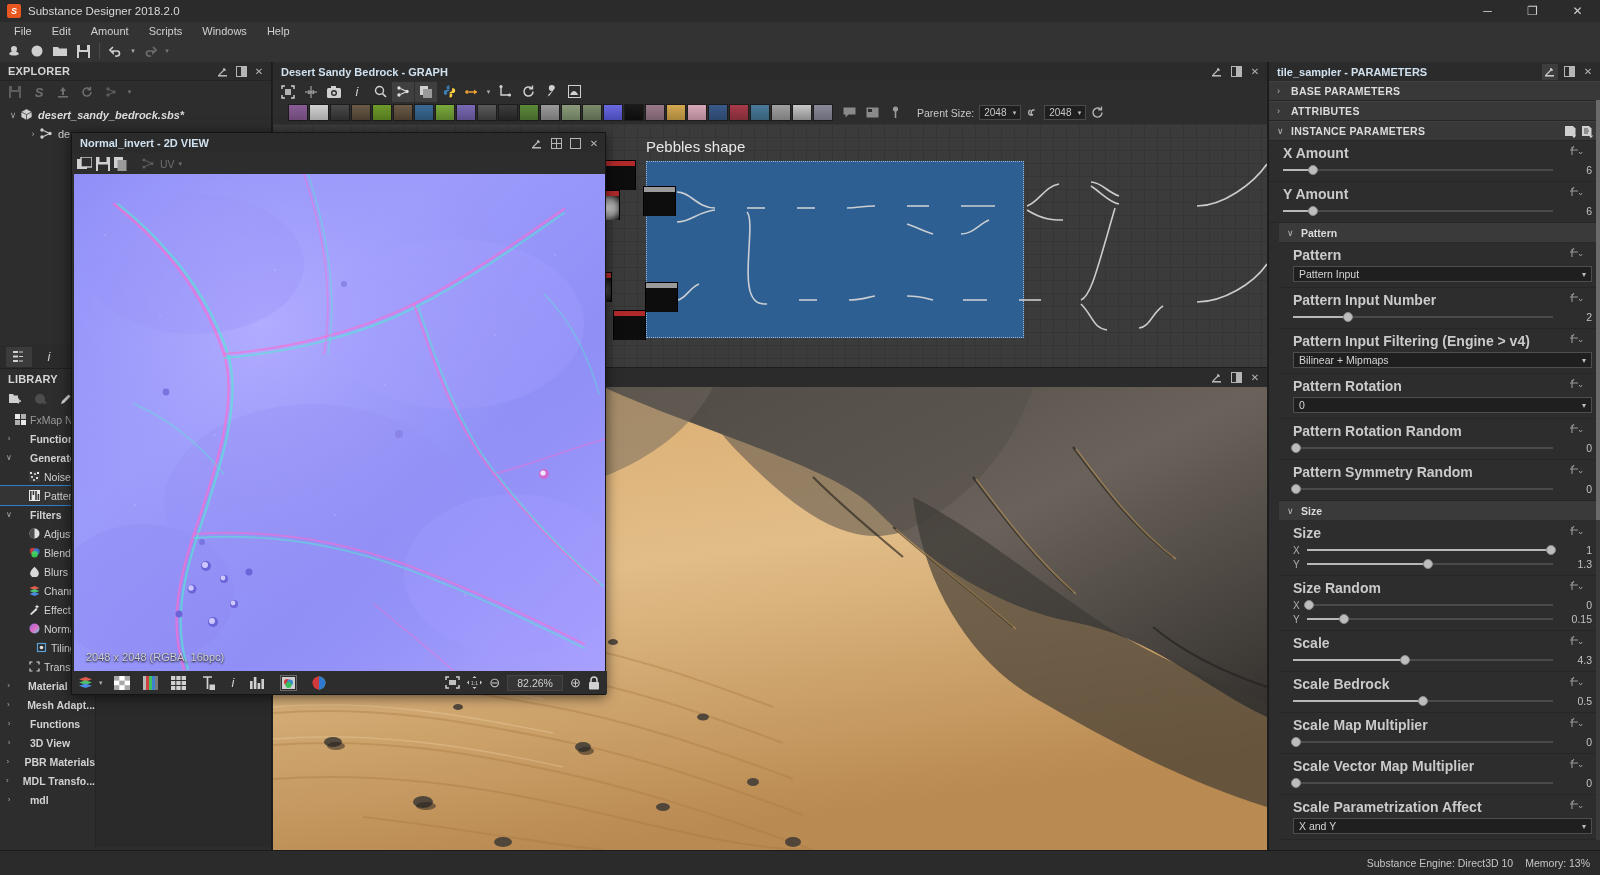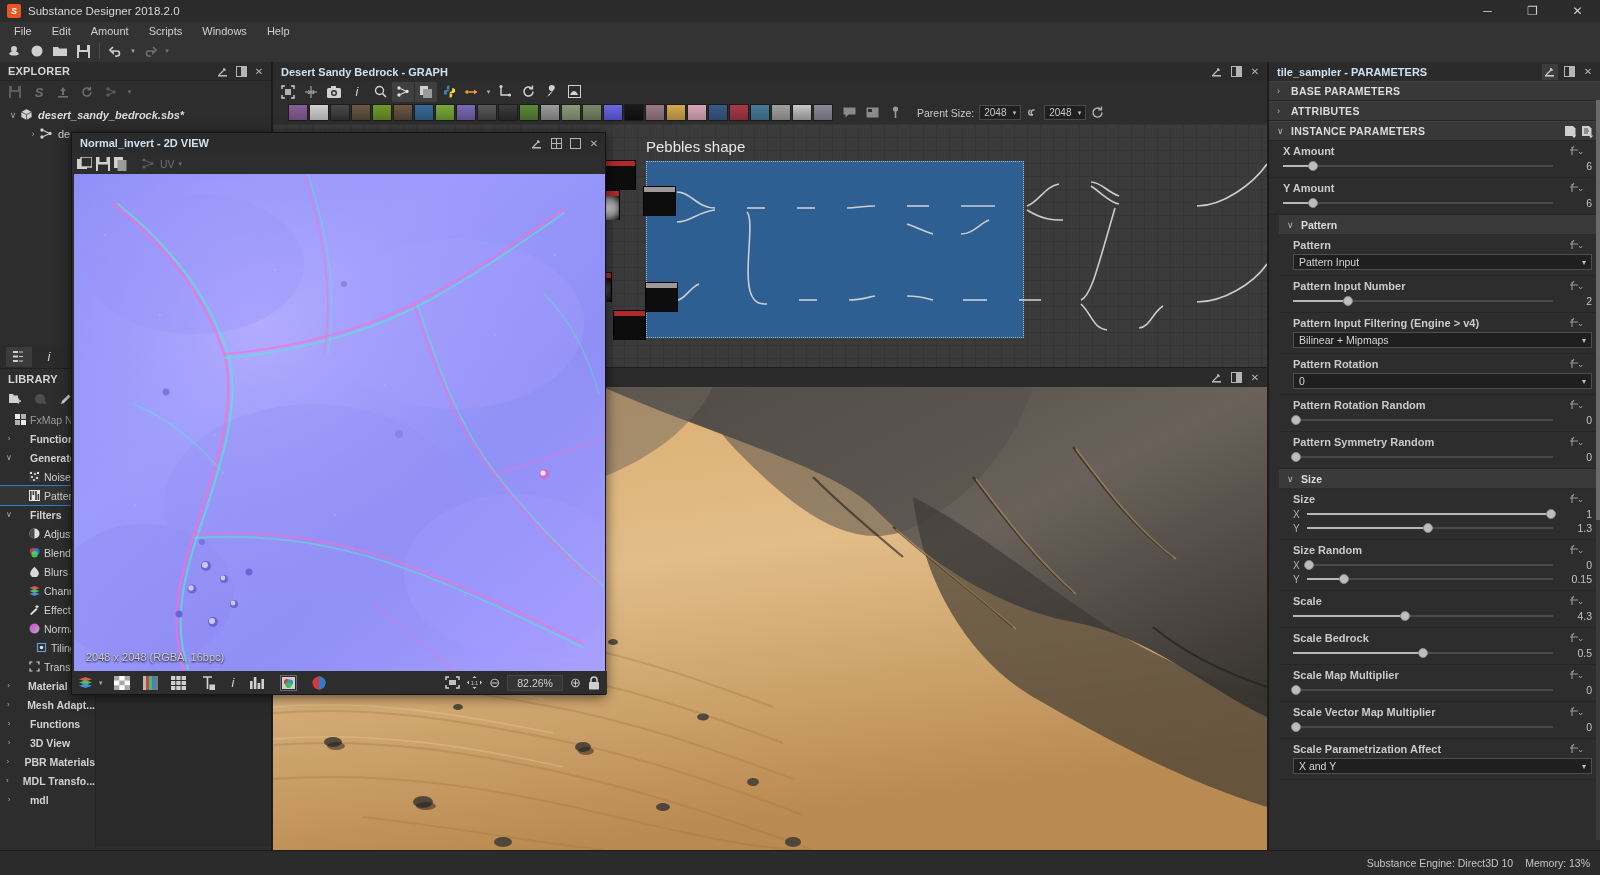--- a/index.html
+++ b/index.html
@@ -171,21 +171,21 @@
 
   .subsec {
     height:20px; background:#3a3a3a; display:flex; align-items:center;
     margin-left:10px; padding-left:8px; border-bottom:1px solid #2b2b2b;
   }
   .subsec .sechev { width:14px; color:#bbb; font-size:9px; }
   .subsec .sectitle { font-size:10.5px; font-weight:bold; color:#dcdcdc; }
 
   .param { padding:4px 8px 5px 14px; border-bottom:1px solid #262626; position:relative; }
   .param.ind { margin-left:10px; padding-left:14px; }
-  .plabel { font-size:11px; font-weight:bold; color:#cacaca; margin-bottom:3px; }
+  .plabel { font-size:14px; font-weight:bold; color:#cacaca; margin-bottom:3px; }
   .pfunc { position:absolute; right:16px; top:4px; width:14px; height:12px; color:#9a9a9a; font-size:10px; }
   .sliderrow { display:flex; align-items:center; gap:5px; }
   .axis { width:9px; font-size:10px; color:#b0b0b0; }
   .track { position:relative; flex:1; height:12px; }
   .track .bar { position:absolute; left:0; top:5px; width:100%; height:2px; background:#4a4a4a; }
   .track .fill { position:absolute; left:0; top:5px; height:2px; background:#b8b8b8; }
   .track .knob {
     position:absolute; top:1px; width:10px; height:10px; border-radius:50%;
     background:#bdbdbd; border:1px solid #8a8a8a; margin-left:-5px;
   }

